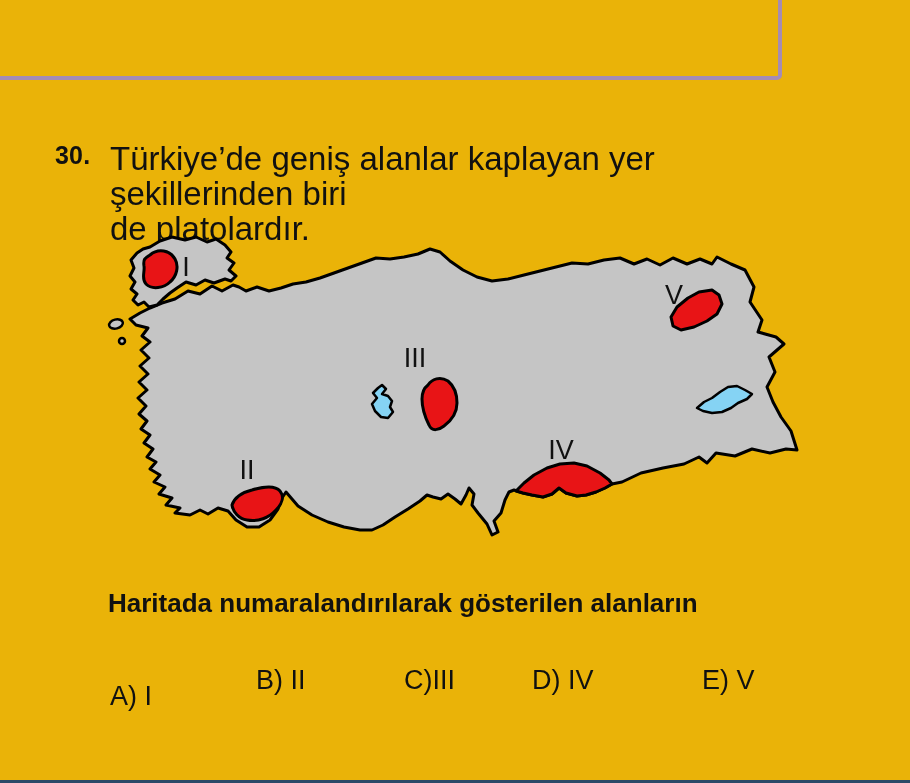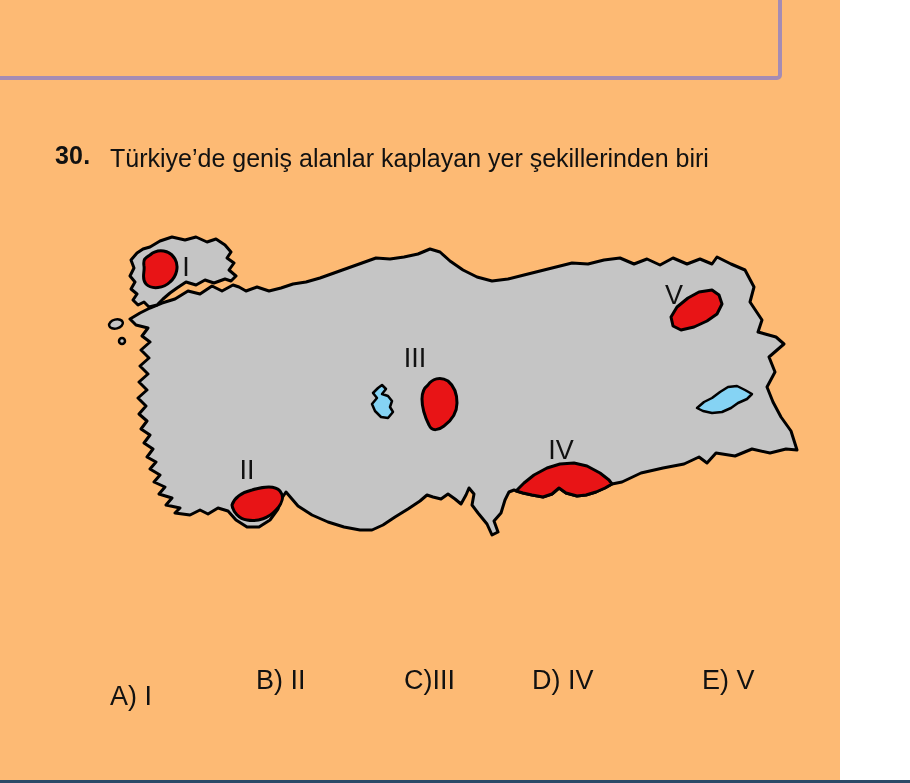--- a/index.html
+++ b/index.html
@@ -7,23 +7,23 @@
     padding: 0;
     background: #ffffff;
     width: 910px;
     height: 783px;
     overflow: hidden;
     font-family: "Liberation Sans", sans-serif;
     color: #111;
   }
   .page {
     position: relative;
-    width: 840px;
+    width: 910px;
     height: 783px;
-    background: #fdba74;
+    background: #eab308;
   }
   
   .top-frame {
     position: absolute;
     left: -60px;
     top: -75px;
     width: 834px;
     height: 147px;
     border: 4px solid #a58cb4;
     border-radius: 0 30px 5px 0;
@@ -44,21 +44,21 @@
     top: 141px;
     font-size: 25px;
     font-weight: bold;
     letter-spacing: 0.2px;
   }
   .qtext {
     position: absolute;
     left: 110px;
     top: 141px;
     width: 700px;
-    font-size: 25px;
+    font-size: 33px;
     line-height: 35px;
   }
   .map-wrap {
     position: absolute;
     left: 100px;
     top: 228px;
     width: 700px;
     height: 320px;
   }
   .map-wrap svg { display: block; }
@@ -99,20 +99,21 @@
 <body>
 
 <div class="page">
 
   <div class="top-frame"></div>
 
   <div class="qnum">30.</div>
 
   <div class="qtext">
     <div>Türkiye’de geniş alanlar kaplayan yer şekillerinden biri</div>
+    <div>de platolardır.</div>
   </div>
 
   <div class="map-wrap">
     <svg width="700" height="320" viewBox="0 0 700 320" xmlns="http://www.w3.org/2000/svg">
 
       <path stroke="#000" stroke-width="3" stroke-linejoin="round" d="M133,57 L122,63 L112,58 L100,66 L88,63 L75,71 L62,75 L50,80 L40,85 L30,91 L36,97 L48,100
            L42,108 L50,114 L41,122 L49,130 L40,138 L48,146 L39,154 L47,162 L38,170 L46,178 L39,186
            L47,193 L41,201 L50,207 L44,215 L53,221 L47,229 L56,234 L50,241 L60,247 L54,254 L65,259
            L59,266 L72,270 L66,277 L80,280 L75,285 L90,287 L100,282 L108,286 L118,280 L128,283
            L136,292 L147,299 L159,299 L170,292 L178,281 L182,270 L186,264
@@ -159,20 +160,21 @@
 
       <text class="map-label" x="86" y="48" text-anchor="middle">I</text>
       <text class="map-label" x="147" y="251" text-anchor="middle">II</text>
       <text class="map-label" x="315" y="139" text-anchor="middle">III</text>
       <text class="map-label" x="461" y="231" text-anchor="middle">IV</text>
       <text class="map-label" x="574" y="76" text-anchor="middle">V</text>
     </svg>
   </div>
 
   <div class="prompt">
+    <div>Haritada numaralandırılarak gösterilen alanların</div>
   </div>
 
   <div class="options">
     <span class="option o0">A) I</span>
     <span class="option o1">B) II</span>
     <span class="option o2">C)III</span>
     <span class="option o3">D) IV</span>
     <span class="option o4">E) V</span>
   </div>
 

